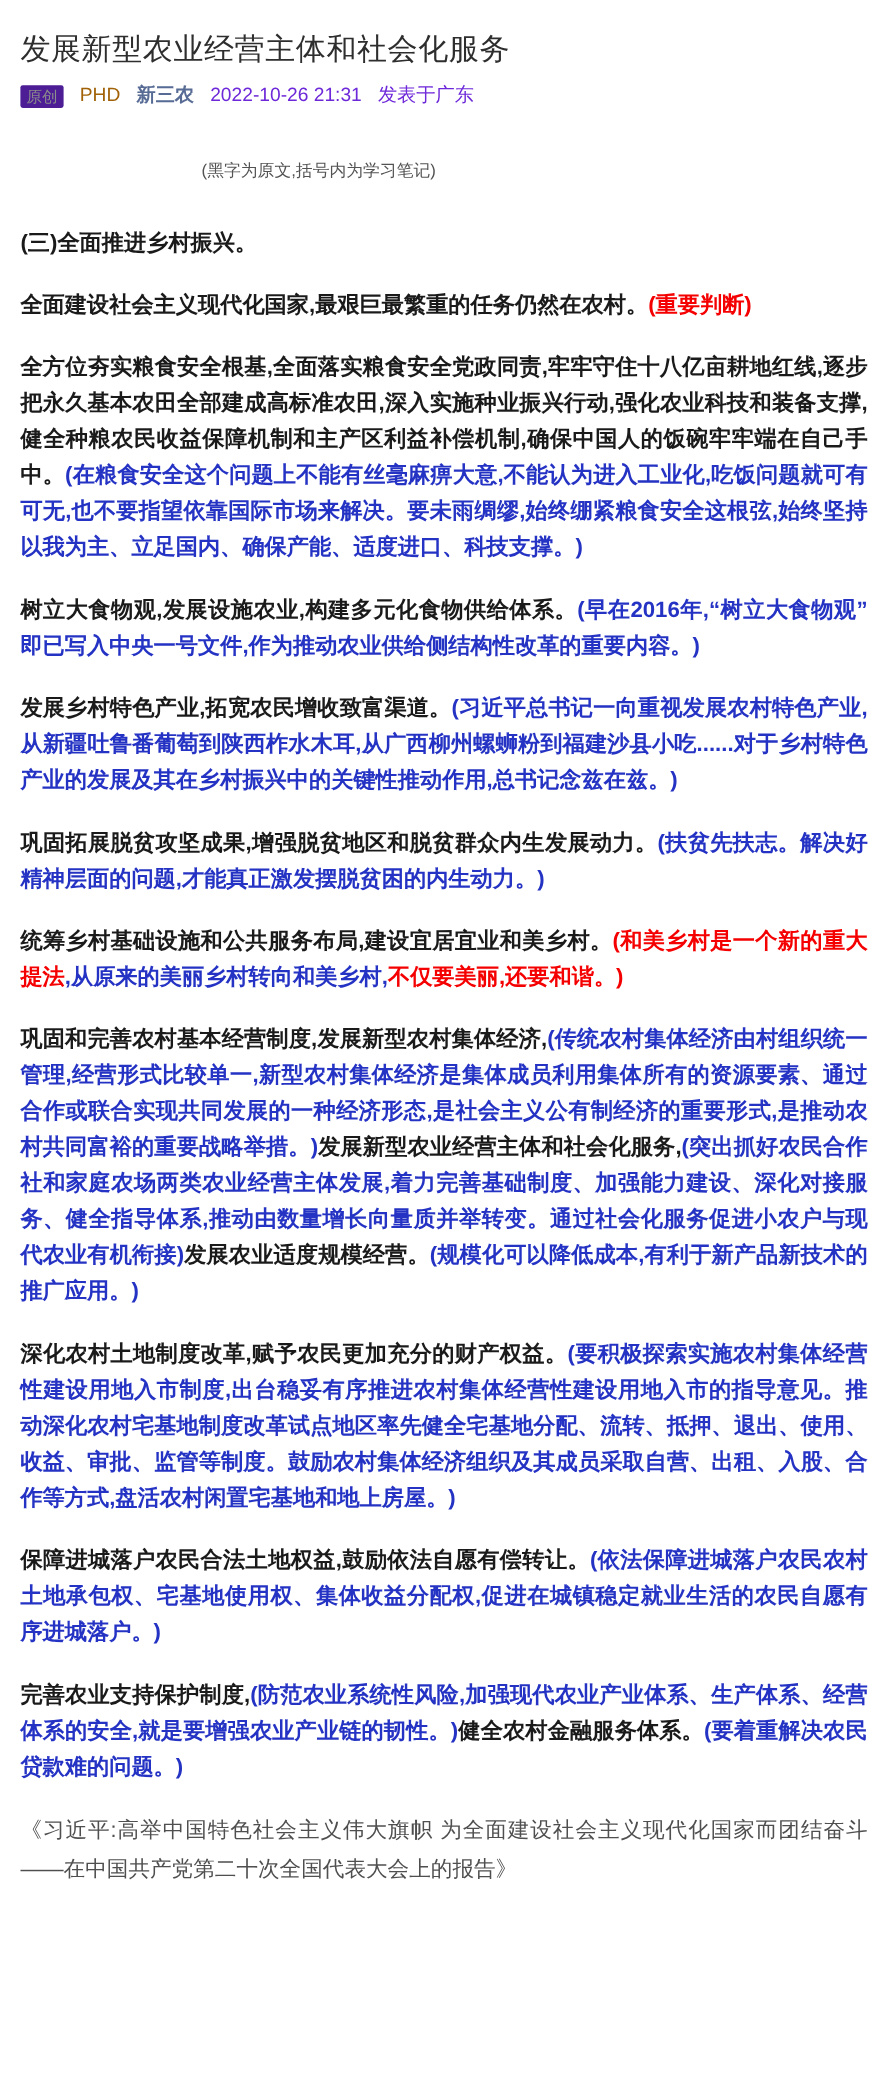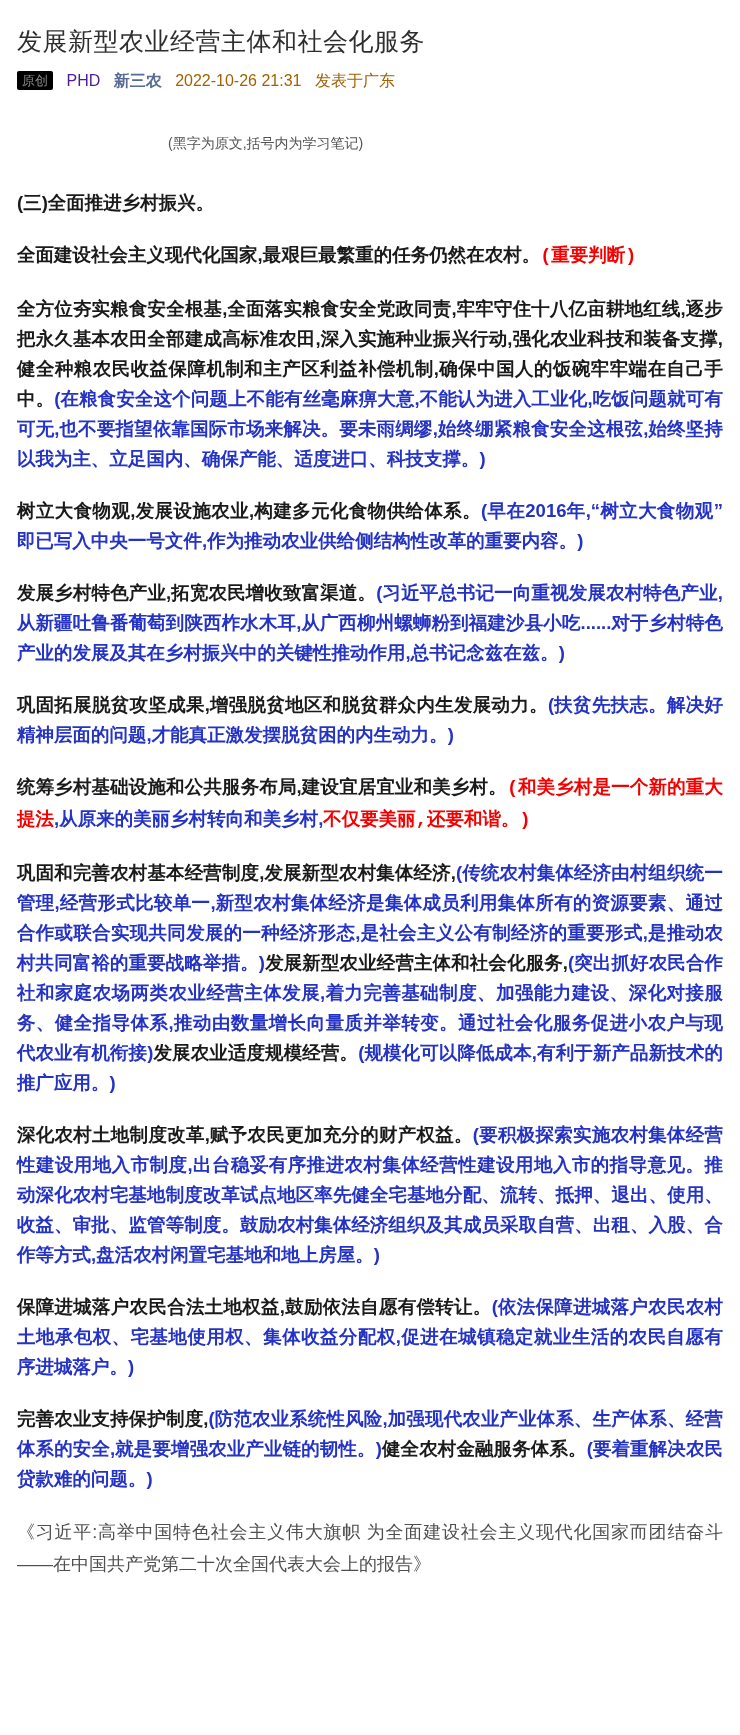--- a/index.html
+++ b/index.html
@@ -17,49 +17,49 @@
     line-height:33px;
     font-weight:400;
     color:#2e2e2e;
     letter-spacing:0.5px;
   }
   
   .byline{margin-top:11px;font-size:16px;line-height:22px;white-space:nowrap;}
   .byline > *{margin-right:9px;vertical-align:middle;}
   .badge{
     display:inline-block;
-    background:#000000;
+    background:#4c1d95;
     color:#8c8c8c;
     font-size:13px;
     line-height:17px;
     padding:1px 5px;
     border-radius:2px;
   }
-  .author{color:#4c1d95;}
+  .author{color:#a16207;}
   .account{color:#576b95;cursor:pointer;text-decoration:none;font-weight:bold;}
-  .date,.loc{color:#a16207;}
+  .date,.loc{color:#6d28d9;}
   
   .note{
     margin:41px 0 35px 151px;
     font-size:14px;
     line-height:20px;
     font-weight:400;
     color:#535353;
   }
   
   .body p{
     margin:0 0 22px;
     font-size:18.5px;
     line-height:30px;
     font-weight:700;
     text-align:justify;
     word-break:break-all;
   }
   .seg-black{color:#1a1a1a;}
-  .seg-red{color:#f50000;font-family:Liberation Mono, monospace;}
+  .seg-red{color:#f50000;}
   .seg-blue{color:#2533c4;}
   
   .citation{
     margin:16px 0 0;
     font-size:18px;
     line-height:32px;
     font-weight:400;
     color:#4f4f4f;
     text-align:justify;
   }

